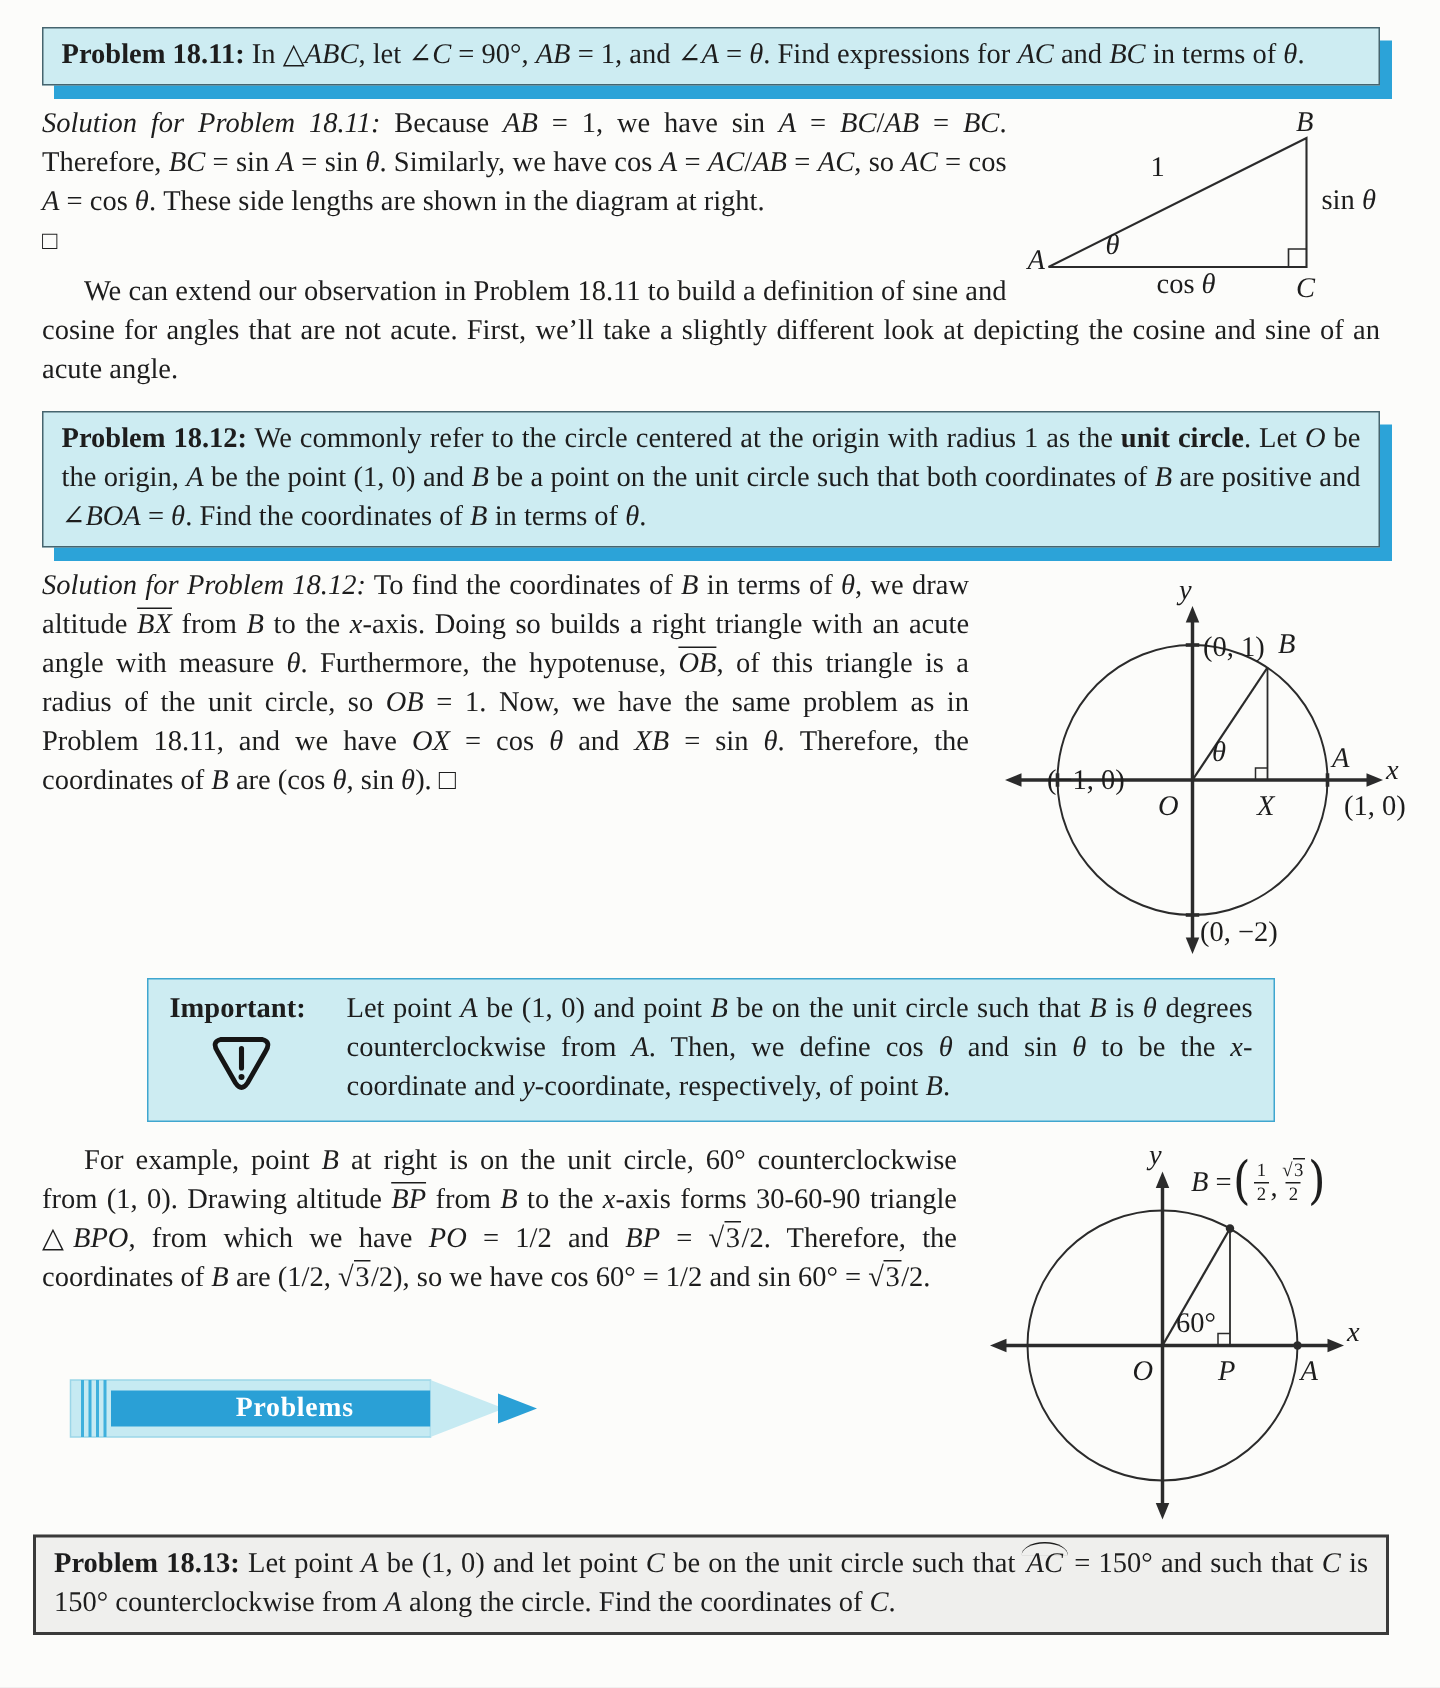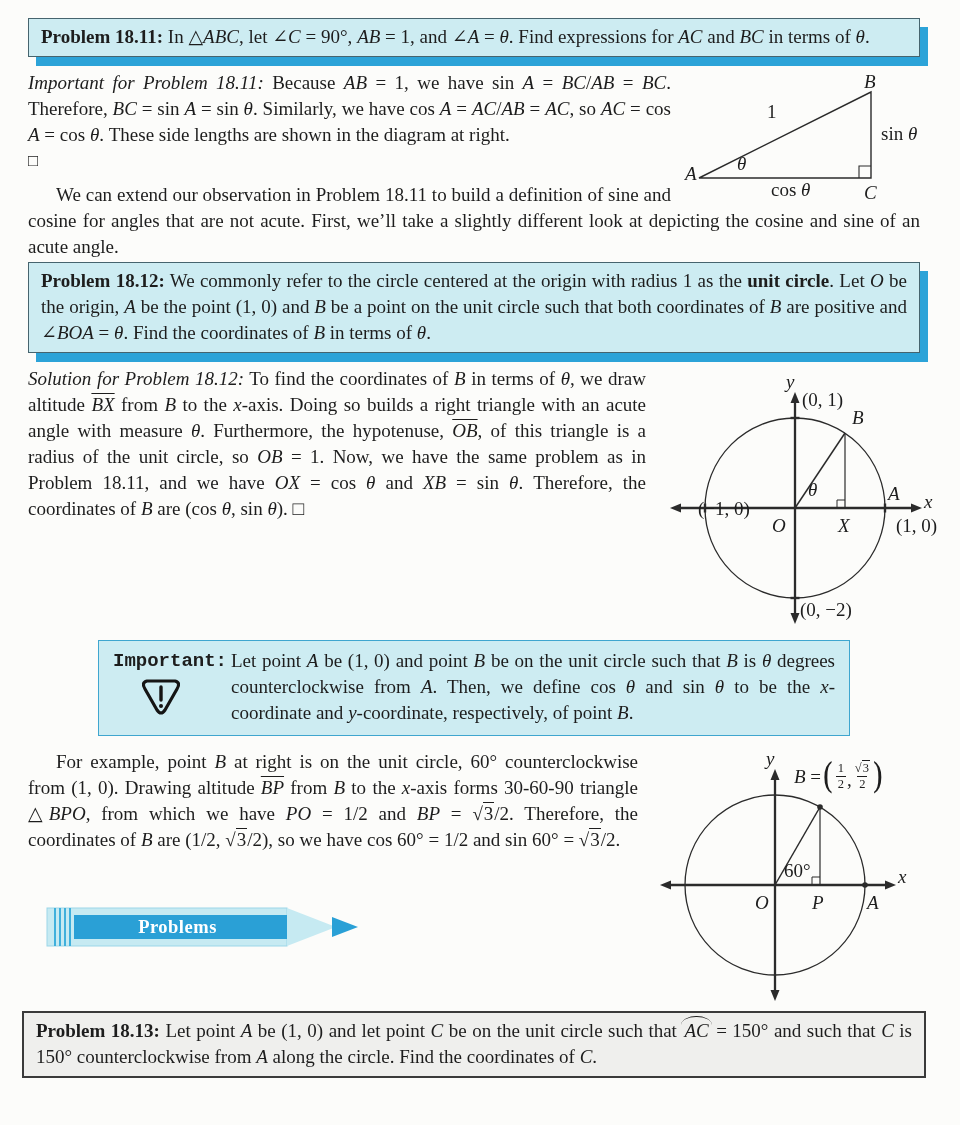--- a/index.html
+++ b/index.html
@@ -15,39 +15,39 @@
   .gap-top{margin-top:8px;}
 
   
   .problem-box{
     background:#cdecf2;border:1px solid #46646e;
     box-shadow:8px 9px 0 0 #2ca3d8;
     padding:5px 12px 6px 12px;line-height:26px;text-align:justify;
   }
   .problem-box b{font-weight:bold;}
   .box1{margin-top:2px;}
-  .box2{margin-top:2px;}
+  .box2{margin-top:14px;}
   .problem-box.gray{
     background:#efefed;border:2px solid #3a3a3a;box-shadow:none;
     margin:9px -6px 0 -6px;clear:both;
   }
 
   
   .section{margin-top:13px;overflow:visible;}
   .section::after{content:"";display:block;clear:none;}
   .qed{line-height:26px;font-size:17px;}
 
   
   .important-box{
     clear:both;margin:0 70px;display:flex;
     background:#cdecf2;border:1.6px solid #3fa6cf;
     padding:7px 14px 9px 14px;line-height:26px;
   }
   .important-side{width:118px;flex:0 0 118px;display:flex;flex-direction:column;align-items:flex-start;}
-  .important-side b{font-weight:bold;font-family:Liberation Mono, monospace;}
+  .important-side b{font-weight:bold;}
   .important-side svg{margin:4px 0 0 26px;}
   .important-text{flex:1;text-align:justify;}
 
   
   .diagram{position:relative;float:right;}
   .triangle-diagram{width:250px;height:130px;margin:2px -15px 6px 14px;}
   .circle1-diagram{width:300px;height:274px;margin:0 -42px 0 16px;}
   .circle2-diagram{width:310px;height:262px;margin:0 -42px 0 14px;}
   .dlabel{position:absolute;line-height:1;white-space:nowrap;font-size:19px;}
   .diagram svg{position:absolute;left:0;top:0;}
@@ -67,21 +67,21 @@
         font-size:12.5px;line-height:1.15;margin:0 1px;}
   .frac .den{border-top:1.2px solid #1d1d1d;padding:0 2px;}
   .bigp{font-size:30px;font-weight:300;transform:scaleY(1.15);display:inline-block;
         font-family:"DejaVu Serif",serif;margin:0 1px;}
   .comma{margin:6px 2px 0 0;}
 
   
   .pencil-banner{margin:52px 0 0 16px;width:330px;height:44px;position:relative;clear:none;}
   .pencil-banner svg{display:block;}
   .banner-text{
-    position:absolute;left:27px;top:10px;width:213px;height:24px;
+    position:absolute;left:46px;top:10px;width:213px;height:24px;
     display:flex;align-items:center;justify-content:center;
     color:#ffffff;font-weight:bold;font-size:18.5px;letter-spacing:.5px;
   }
 </style>
 </head>
 <body>
 
 <div class="page">
 
   <div class="problem-box box1">
@@ -96,21 +96,21 @@
         <polyline points="174,106 174,94 186,94" fill="none" stroke="#2b2b2b" stroke-width="1.1"></polyline>
       </svg>
       <span class="dlabel" style="left:0px;top:92px"><i>A</i></span>
       <span class="dlabel" style="left:179px;top:0px"><i>B</i></span>
       <span class="dlabel" style="left:179px;top:111px"><i>C</i></span>
       <span class="dlabel" style="left:82px;top:30px">1</span>
       <span class="dlabel" style="left:52px;top:82px"><i>θ</i></span>
       <span class="dlabel" style="left:196px;top:52px">sin <i>θ</i></span>
       <span class="dlabel" style="left:86px;top:108px">cos <i>θ</i></span>
     </div>
-    <p><i>Important for Problem 18.11:</i> Because <i>AB</i> = 1, we have sin <i>A</i> = <i>BC</i>/<i>AB</i> = <i>BC</i>. Therefore, <i>BC</i> = sin <i>A</i> = sin <i>θ</i>. Similarly, we have cos <i>A</i> = <i>AC</i>/<i>AB</i> = <i>AC</i>, so <i>AC</i> = cos <i>A</i> = cos <i>θ</i>. These side lengths are shown in the diagram at right.</p>
+    <p><i>Solution for Problem 18.11:</i> Because <i>AB</i> = 1, we have sin <i>A</i> = <i>BC</i>/<i>AB</i> = <i>BC</i>. Therefore, <i>BC</i> = sin <i>A</i> = sin <i>θ</i>. Similarly, we have cos <i>A</i> = <i>AC</i>/<i>AB</i> = <i>AC</i>, so <i>AC</i> = cos <i>A</i> = cos <i>θ</i>. These side lengths are shown in the diagram at right.</p>
     <div class="qed">□</div>
     <p class="indent gap-top">We can extend our observation in Problem 18.11 to build a definition of sine and cosine for angles that are not acute. First, we’ll take a slightly different look at depicting the cosine and sine of an acute angle.</p>
   </div>
 
   <div class="problem-box box2">
     <b>Problem 18.12:</b>
     <span>We commonly refer to the circle centered at the origin with radius 1 as the <b>unit circle</b>. Let <i>O</i> be the origin, <i>A</i> be the point (1, 0) and <i>B</i> be a point on the unit circle such that both coordinates of <i>B</i> are positive and ∠<i>BOA</i> = <i>θ</i>. Find the coordinates of <i>B</i> in terms of <i>θ</i>.</span>
   </div>
 
   <div class="section">
@@ -125,21 +125,21 @@
         <polygon points="133,258 128.5,247 137.5,247" fill="#2b2b2b"></polygon>
         <line x1="43" y1="137.5" x2="43" y2="146.5" stroke="#2b2b2b" stroke-width="2.4"></line>
         <line x1="223" y1="137.5" x2="223" y2="146.5" stroke="#2b2b2b" stroke-width="2.4"></line>
         <line x1="128.5" y1="52" x2="137.5" y2="52" stroke="#2b2b2b" stroke-width="2.4"></line>
         <line x1="128.5" y1="232" x2="137.5" y2="232" stroke="#2b2b2b" stroke-width="2.4"></line>
         <line x1="133" y1="142" x2="183" y2="67" stroke="#2b2b2b" stroke-width="1.5"></line>
         <line x1="183" y1="67" x2="183" y2="142" stroke="#2b2b2b" stroke-width="1.2"></line>
         <polyline points="175,142 175,134 183,134" fill="none" stroke="#2b2b2b" stroke-width="1"></polyline>
       </svg>
       <span class="dlabel" style="left:124px;top:6px"><i>y</i></span>
-      <span class="dlabel" style="left:140px;top:24px">(0, 1)</span>
+      <span class="dlabel" style="left:140px;top:44px">(0, 1)</span>
       <span class="dlabel" style="left:190px;top:42px"><i>B</i></span>
       <span class="dlabel" style="left:146px;top:114px"><i>θ</i></span>
       <span class="dlabel" style="left:36px;top:133px">(−1, 0)</span>
       <span class="dlabel" style="left:110px;top:150px"><i>O</i></span>
       <span class="dlabel" style="left:176px;top:150px"><i>X</i></span>
       <span class="dlabel" style="left:226px;top:118px"><i>A</i></span>
       <span class="dlabel" style="left:234px;top:150px">(1, 0)</span>
       <span class="dlabel" style="left:262px;top:126px"><i>x</i></span>
       <span class="dlabel" style="left:138px;top:234px">(0, −2)</span>
     </div>

